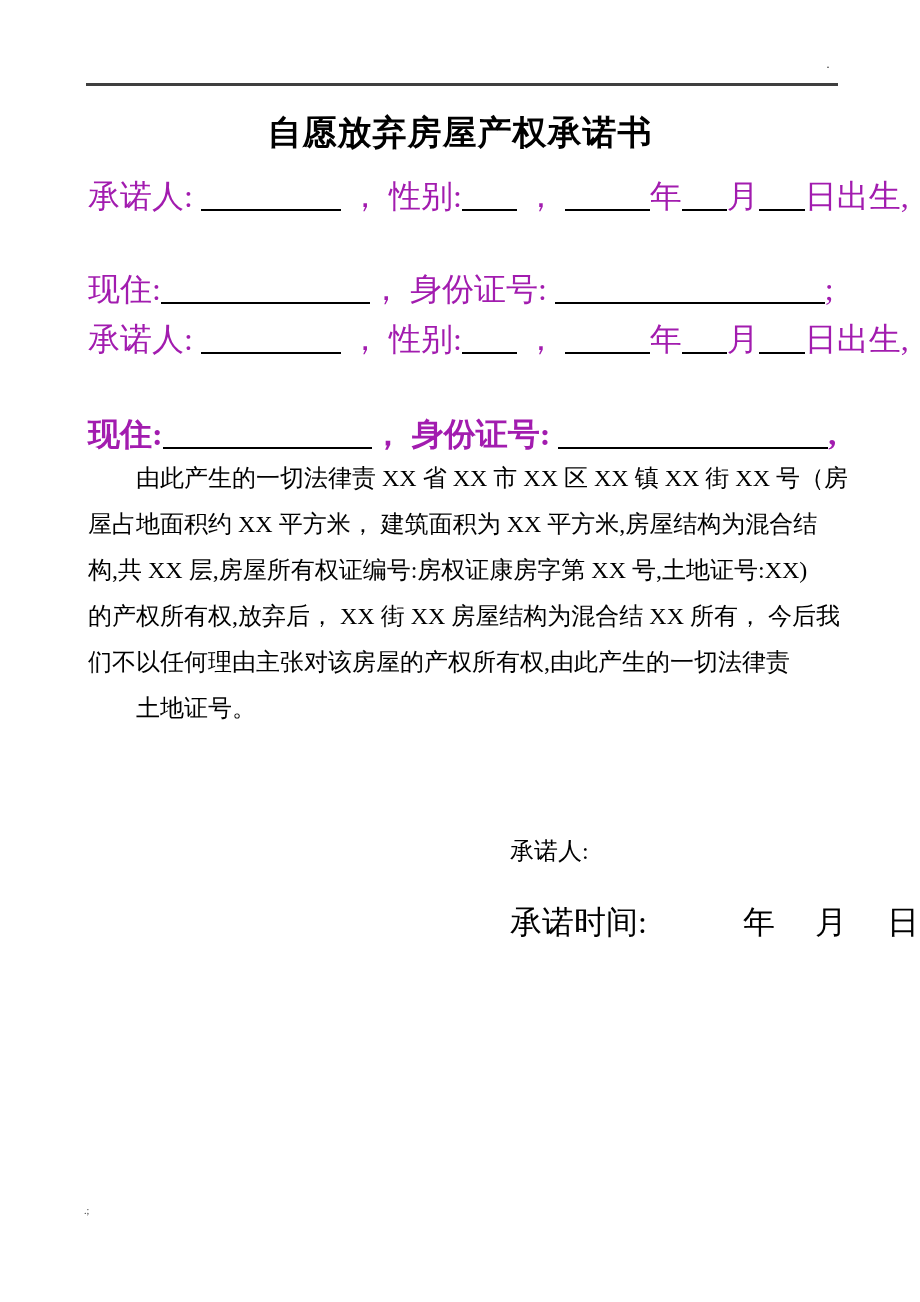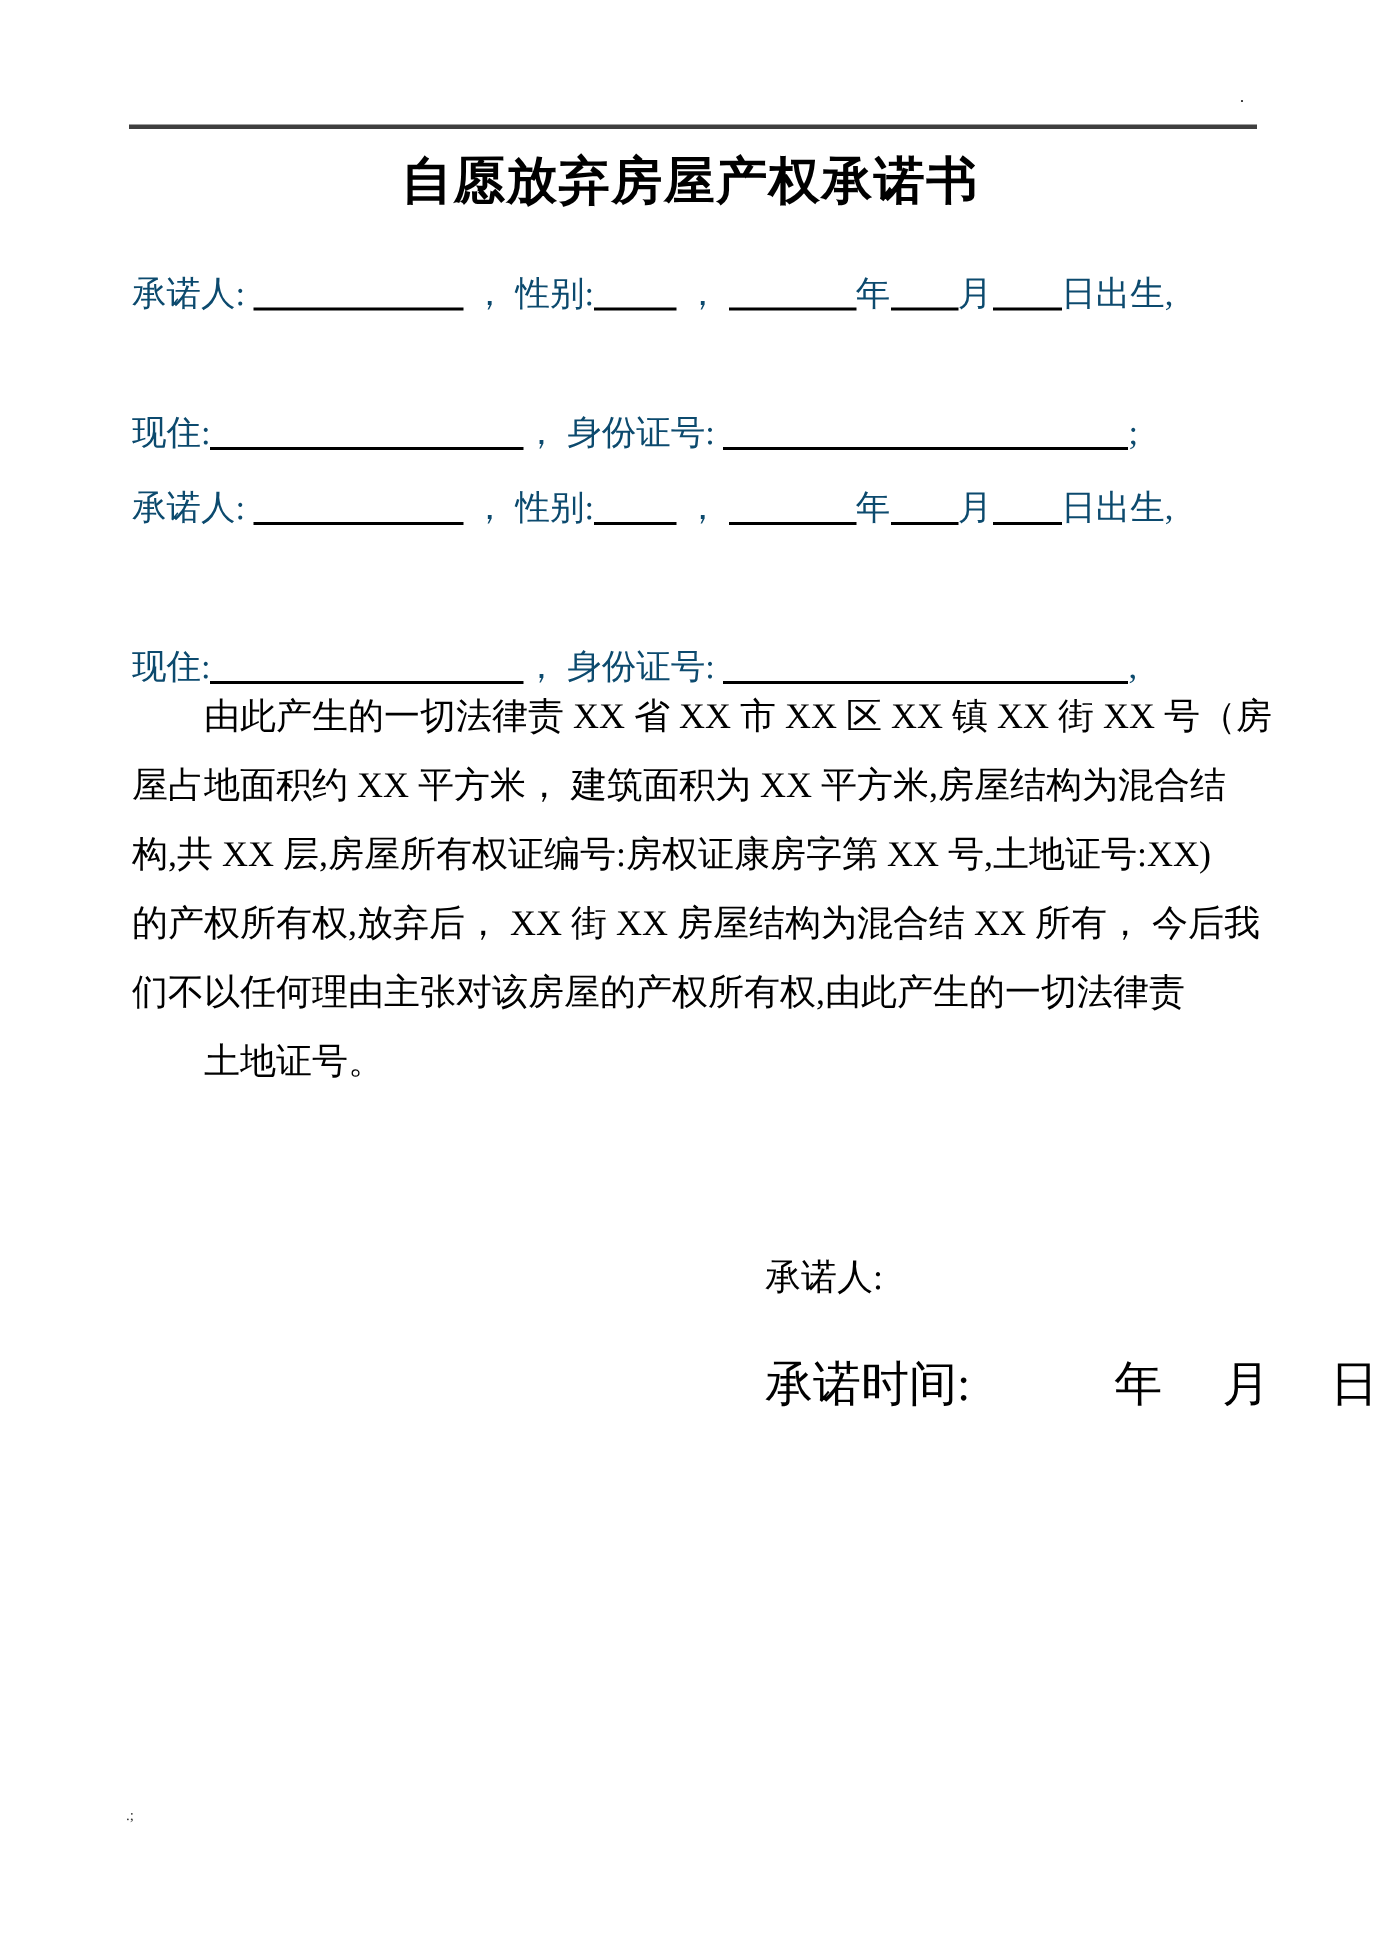--- a/index.html
+++ b/index.html
@@ -17,39 +17,39 @@
     position: absolute; left: 86px; top: 83px;
     width: 752px; height: 3px;
     background: #3f3f3f;
   }
   .top-mark {
     position: absolute; left: 826px; top: 60px;
     font-size: 12px; color: #222;
   }
 
   .title {
-    position: absolute; left: 0; top: 98px; width: 920px;
+    position: absolute; left: 0; top: 110px; width: 920px;
     text-align: center;
     font-family: "Liberation Sans", "DejaVu Sans", sans-serif;
     font-weight: bold;
     font-size: 34px;
     letter-spacing: 1px;
     color: #000;
   }
 
   .form-line {
     position: absolute; left: 88px; width: 760px;
-    font-size: 23px; line-height: 30px;
+    font-size: 32px; line-height: 30px;
     white-space: nowrap;
-    color: #0c4a6e;
+    color: #a21caf;
   }
   .form-line.l1 { top: 181px; }
   .form-line.l2 { top: 274px; }
   .form-line.l3 { top: 324px; }
-  .form-line.l4 { top: 430px; }
+  .form-line.l4 { top: 419px; font-weight: bold; }
 
   .blank {
     display: inline-block;
     height: 24px;
     border-bottom: 2px solid #000;
     vertical-align: -4px;
   }
 
   .body-block {
     position: absolute; left: 88px; top: 455px; width: 764px;

